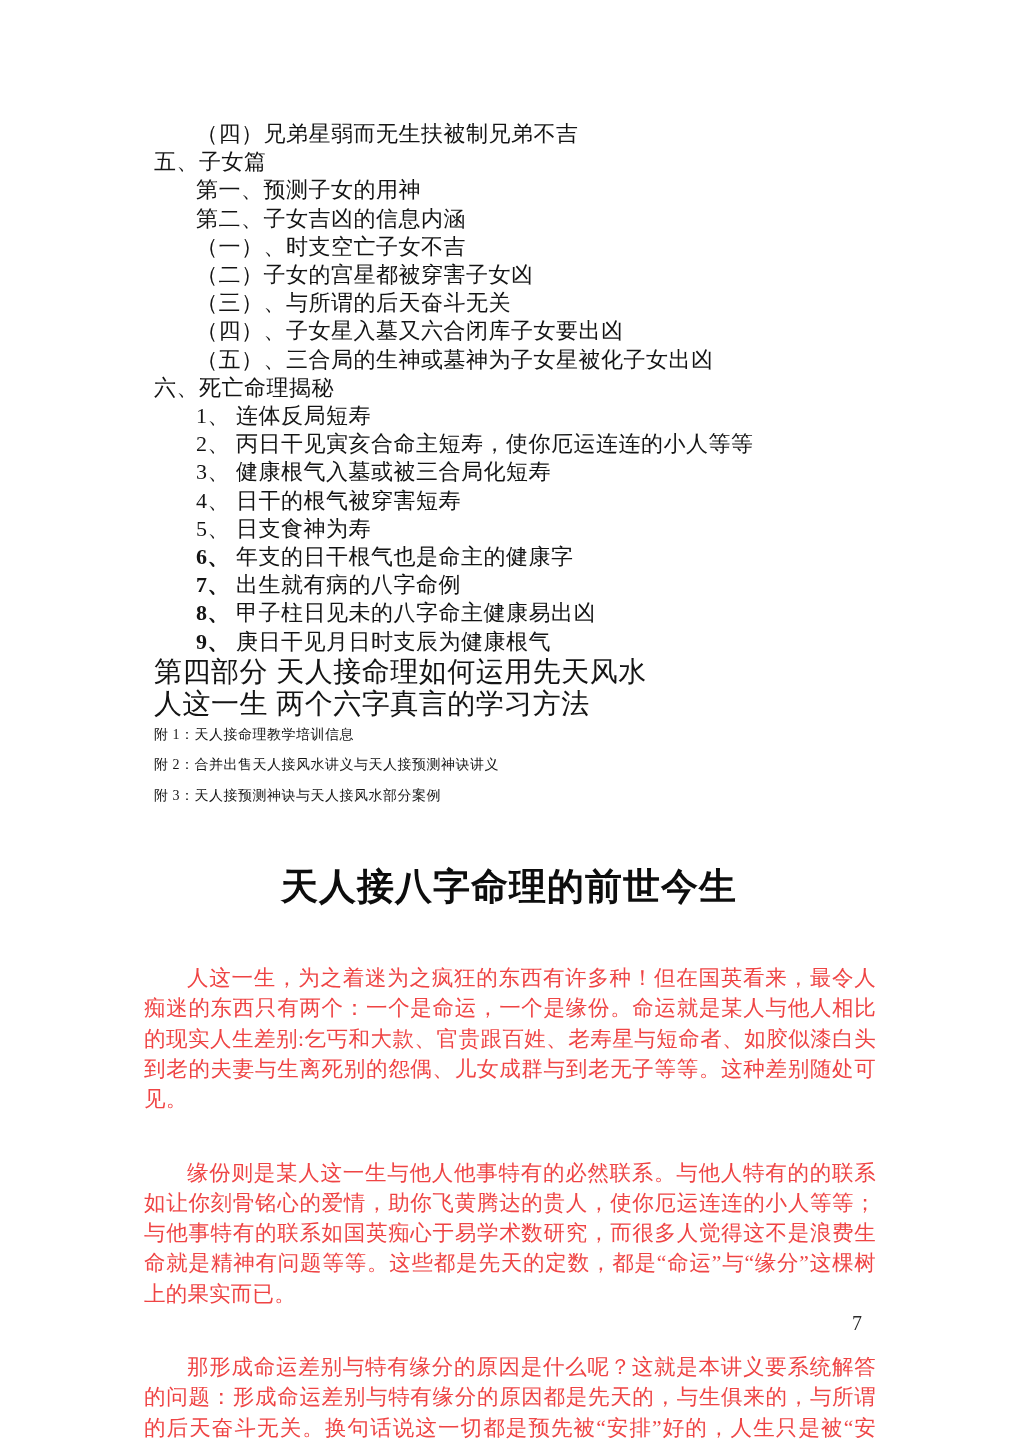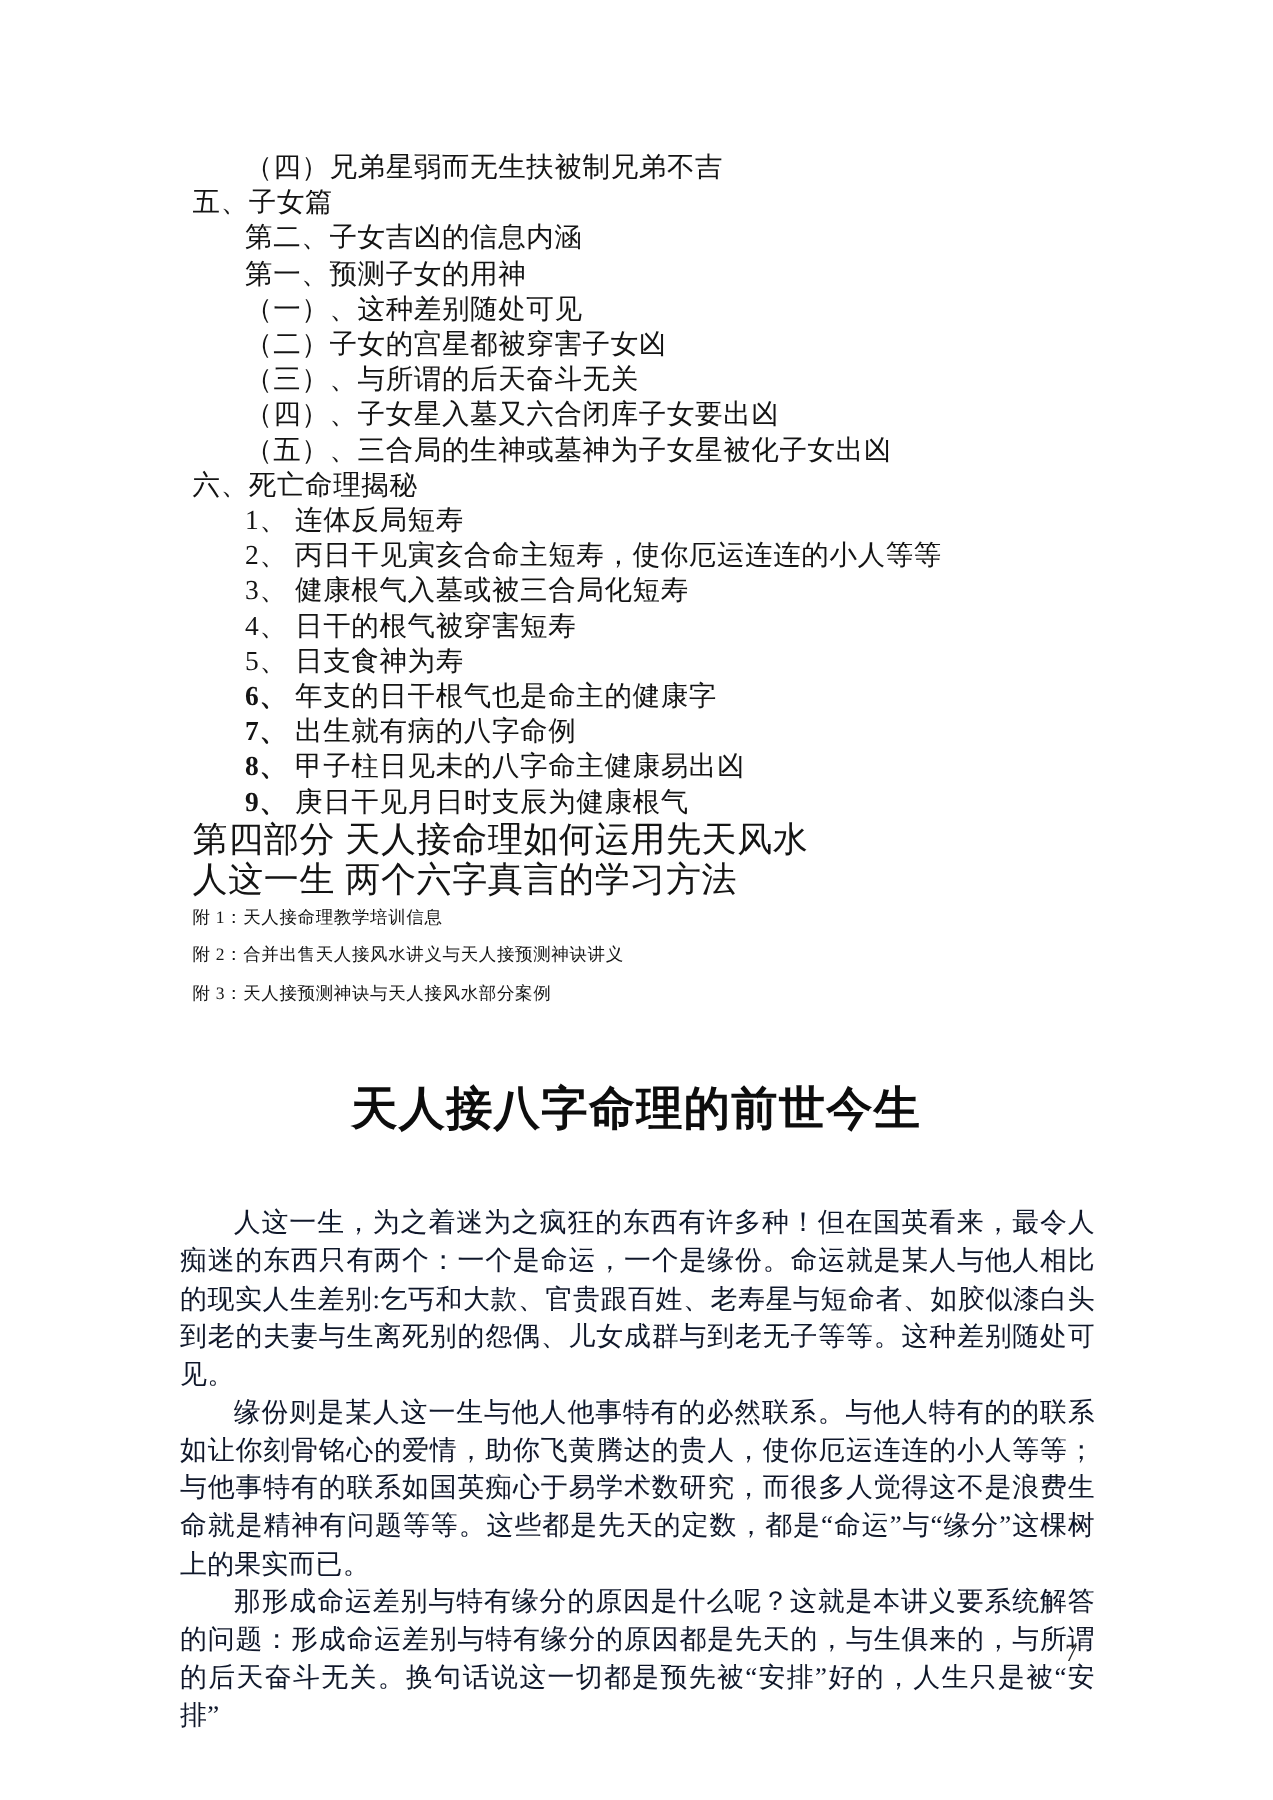--- a/index.html
+++ b/index.html
@@ -57,42 +57,43 @@
   .article-body {
     margin-top: 52px;
     padding: 0 142px 0 144px;
   }
   .article-body p {
     font-size: 21.5px;
     line-height: 30.3px;
     text-align: justify;
     text-indent: 2em;
     letter-spacing: 0.2px;
-    color: #0f172a;
+    color: #ef4444;
+    margin-top: 43px;
   }
   
   .page-number {
     position: absolute;
     top: 1312px;
     left: 852px;
     font-size: 20px;
     color: #2a2a2a;
   }
 </style>
 </head>
 <body>
 
 <div class="page">
   <div class="content">
 
     <div class="toc-line ind1"><span>（四）兄弟星弱而无生扶被制兄弟不吉</span></div>
     <div class="toc-line"><span>五、子女篇</span></div>
+    <div class="toc-line ind1"><span>第一、预测子女的用神</span></div>
     <div class="toc-line ind1"><span>第二、子女吉凶的信息内涵</span></div>
-    <div class="toc-line ind1"><span>第一、预测子女的用神</span></div>
-    <div class="toc-line ind1"><span>（一）、这种差别随处可见</span></div>
+    <div class="toc-line ind1"><span>（一）、时支空亡子女不吉</span></div>
     <div class="toc-line ind1"><span>（二）子女的宫星都被穿害子女凶</span></div>
     <div class="toc-line ind1"><span>（三）、与所谓的后天奋斗无关</span></div>
     <div class="toc-line ind1"><span>（四）、子女星入墓又六合闭库子女要出凶</span></div>
     <div class="toc-line ind1"><span>（五）、三合局的生神或墓神为子女星被化子女出凶</span></div>
     <div class="toc-line"><span>六、死亡命理揭秘</span></div>
     <div class="toc-line ind1"><span class="num">1、</span><span>连体反局短寿</span></div>
     <div class="toc-line ind1"><span class="num">2、</span><span>丙日干见寅亥合命主短寿，使你厄运连连的小人等等</span></div>
     <div class="toc-line ind1"><span class="num">3、</span><span>健康根气入墓或被三合局化短寿</span></div>
     <div class="toc-line ind1"><span class="num">4、</span><span>日干的根气被穿害短寿</span></div>
     <div class="toc-line ind1"><span class="num">5、</span><span>日支食神为寿</span></div>

